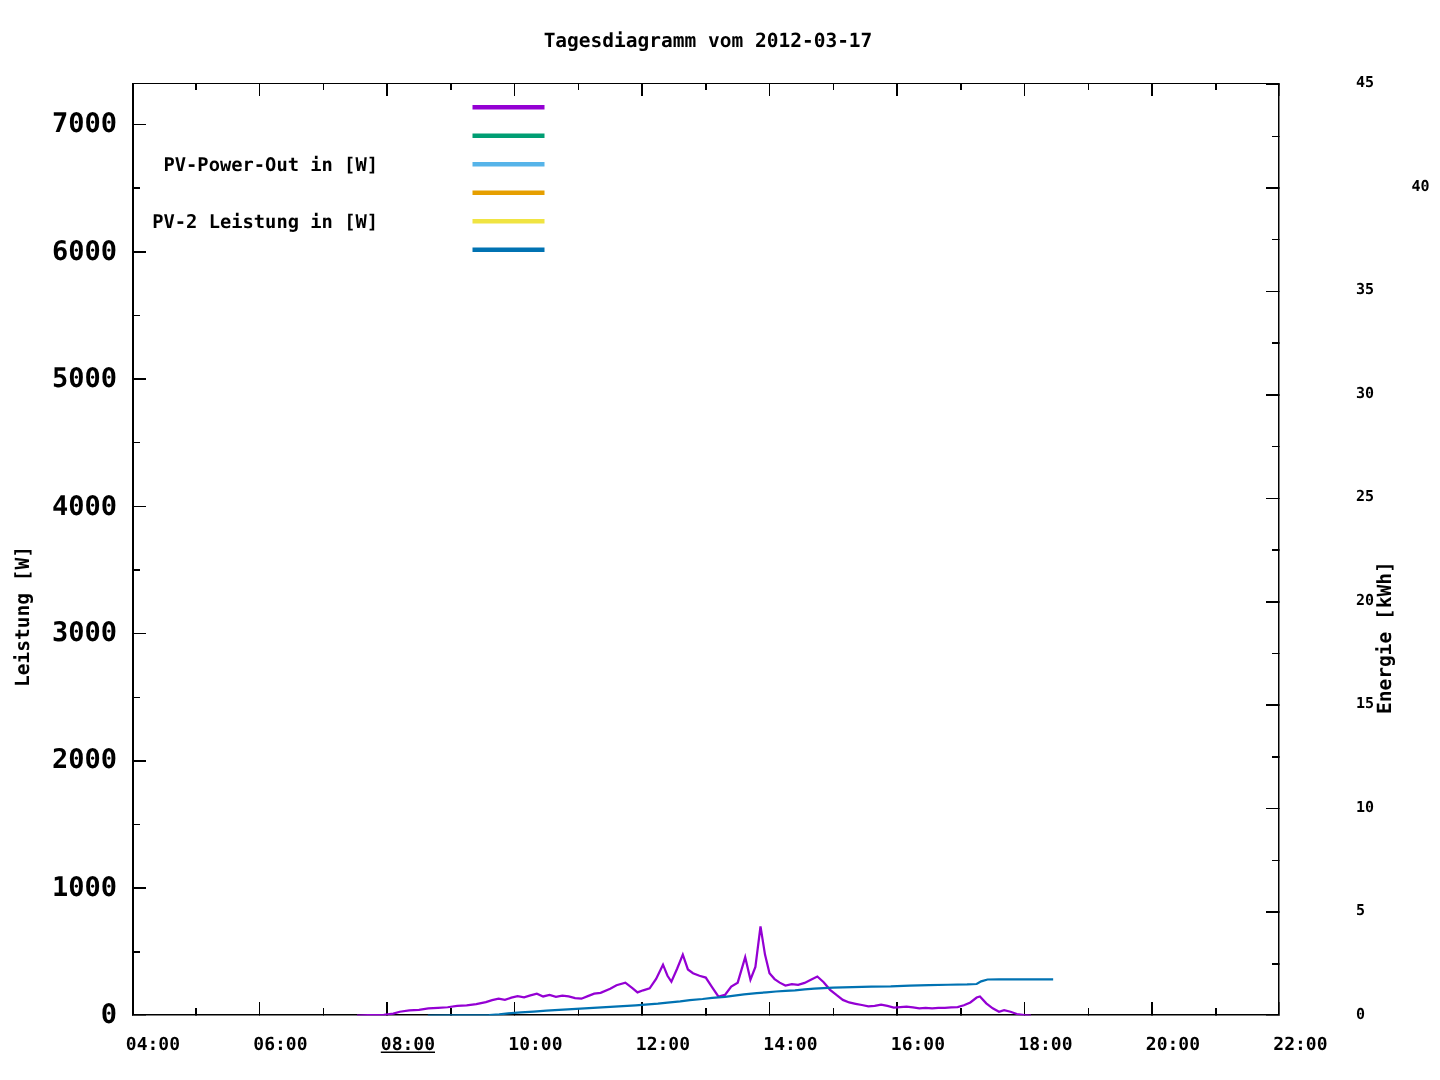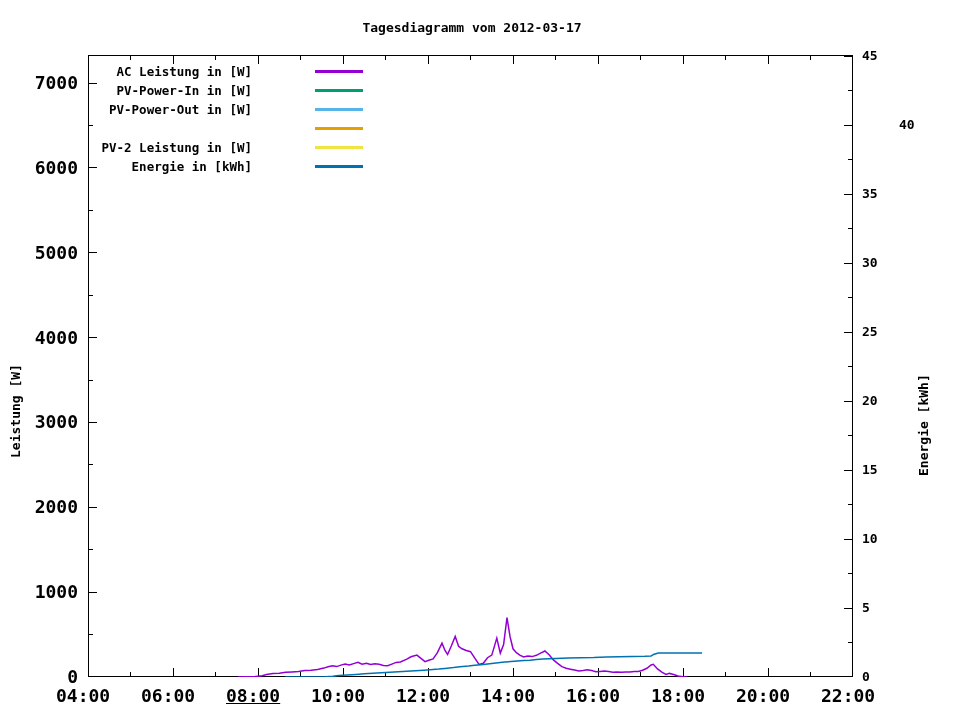--- a/index.html
+++ b/index.html
@@ -20,26 +20,26 @@
     writing-mode:vertical-rl; transform:rotate(180deg);
     font-size:13px; white-space:nowrap;
   }
   #plot-wrap { left:88px; top:55px; width:765px; height:622px; }
   #plot-svg { display:block; }
   .y-tick-label {
     position:absolute; left:16px; width:62px; height:16px; line-height:16px;
     text-align:right; font-size:18px;
   }
   .y2-tick-label {
-    position:absolute; left:862px; width:44px; height:16px; line-height:16px;
-    text-align:left; font-size:13px;
+    position:absolute; left:904px; width:44px; height:16px; line-height:16px;
+    text-align:left; font-size:10px;
   }
   .x-tick-label {
     position:absolute; top:688px; width:64px; height:16px; line-height:16px;
-    text-align:left; font-size:18px;
+    text-align:right; font-size:12px;
   }
   #legend { position:absolute; left:88px; top:55px; width:290px; }
   .legend-row { position:absolute; left:0; width:286px; height:19px; }
   .legend-text {
     position:absolute; left:0; top:0; width:164px; height:19px; line-height:19px;
     text-align:right; font-size:12.5px; white-space:nowrap;
   }
   .legend-sample { position:absolute; left:227px; top:8px; width:48px; height:3px; }
 </style>
 </head>
@@ -156,35 +156,32 @@
     <div class="x-tick-label" style="left: 396px;">12:00</div>
     <div class="x-tick-label" style="left: 481px;">14:00</div>
     <div class="x-tick-label" style="left: 566px;">16:00</div>
     <div class="x-tick-label" style="left: 651px;">18:00</div>
     <div class="x-tick-label" style="left: 736px;">20:00</div>
     <div class="x-tick-label" style="left: 821px;">22:00</div>
   </div>
 
 <div id="legend">
     <div class="legend-row" style="top: 7px;">
-      <span class="legend-text">AC Leistung in [W]</span>
       <span class="legend-sample" style="background: rgb(148, 0, 211);"></span>
     </div>
     <div class="legend-row" style="top: 26px;">
-      <span class="legend-text">PV-Power-In in [W]</span>
       <span class="legend-sample" style="background: rgb(0, 158, 115);"></span>
     </div>
     <div class="legend-row" style="top: 45px;">
       <span class="legend-text">PV-Power-Out in [W]</span>
       <span class="legend-sample" style="background: rgb(86, 180, 233);"></span>
     </div>
     <div class="legend-row" style="top: 64px;">
       <span class="legend-sample" style="background: rgb(230, 159, 0);"></span>
     </div>
     <div class="legend-row" style="top: 83px;">
       <span class="legend-text">PV-2 Leistung in [W]</span>
       <span class="legend-sample" style="background: rgb(240, 228, 66);"></span>
     </div>
     <div class="legend-row" style="top: 102px;">
-      <span class="legend-text">Energie in [kWh]</span>
       <span class="legend-sample" style="background: rgb(0, 114, 178);"></span>
     </div>
   </div>
 
 </body></html>

